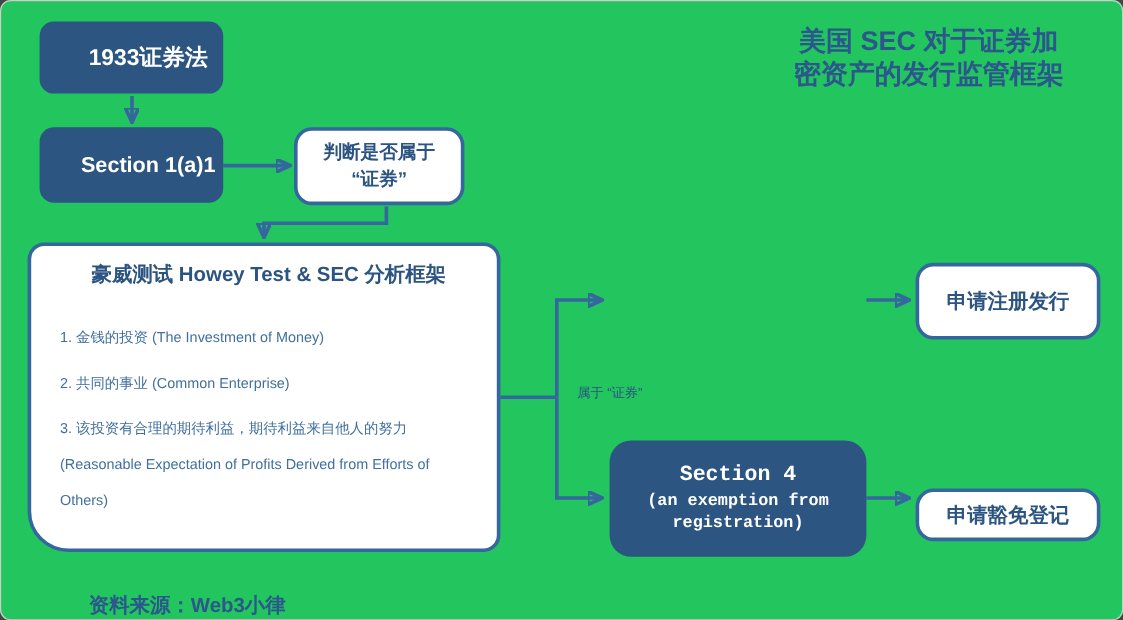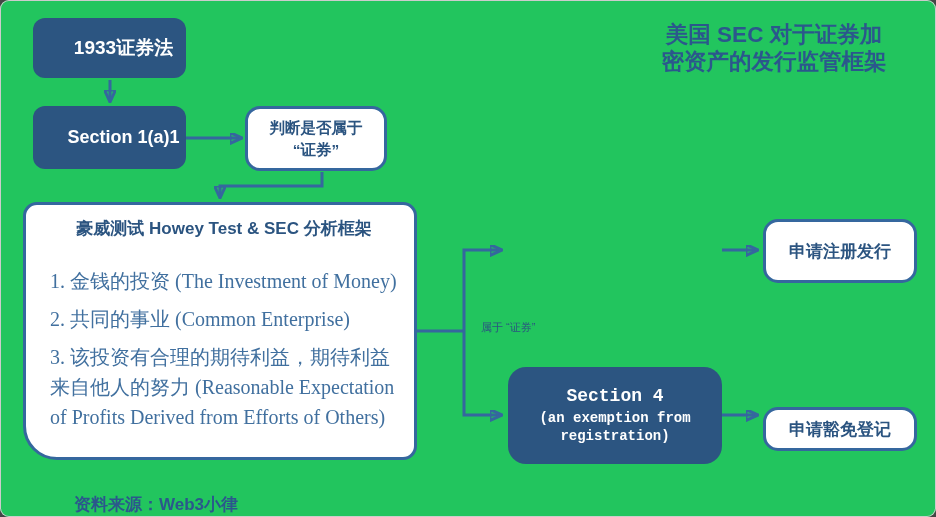--- a/index.html
+++ b/index.html
@@ -37,21 +37,21 @@
     left:23px;top:202px;width:394px;height:258px;
     border:3px solid #35679e;border-radius:14px;border-bottom-left-radius:34px;
     position:absolute;box-sizing:border-box;background:#fff;
     padding:12px 16px 0 24px;
   }
   .howey-header{
     text-align:center;color:#2b5480;font-weight:bold;font-size:17px;
     margin:0 0 26px 0;
   }
   .howey-item{
-    color:#41709f;font-size:20px;line-height:30px;margin:0 0 8px 0;font-family:Liberation Serif, serif;
+    color:#41709f;font-size:12px;line-height:30px;margin:0 0 8px 0;
   }
 
   .n-sec5{left:508px;top:202px;width:214px;height:96px;border-radius:18px;padding:4px 8px;}
   .n-sec4{left:508px;top:367px;width:214px;height:97px;border-radius:18px;padding:4px 8px;font-family:Liberation Mono, monospace;}
   .sec-title{font-size:18px;margin-bottom:3px;}
   .sec-sub{font-size:14px;line-height:1.3;}
 
   .n-register{left:763px;top:219px;width:154px;height:64px;font-size:17px;}
   .n-exempt{left:763px;top:385px;width:154px;height:44px;font-size:17px;margin-top:22px;}
 

